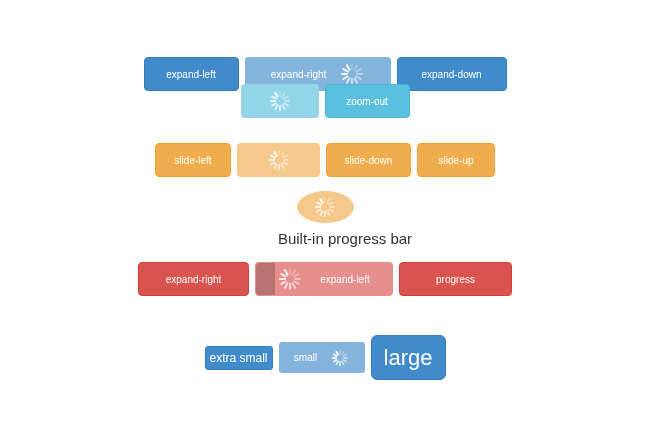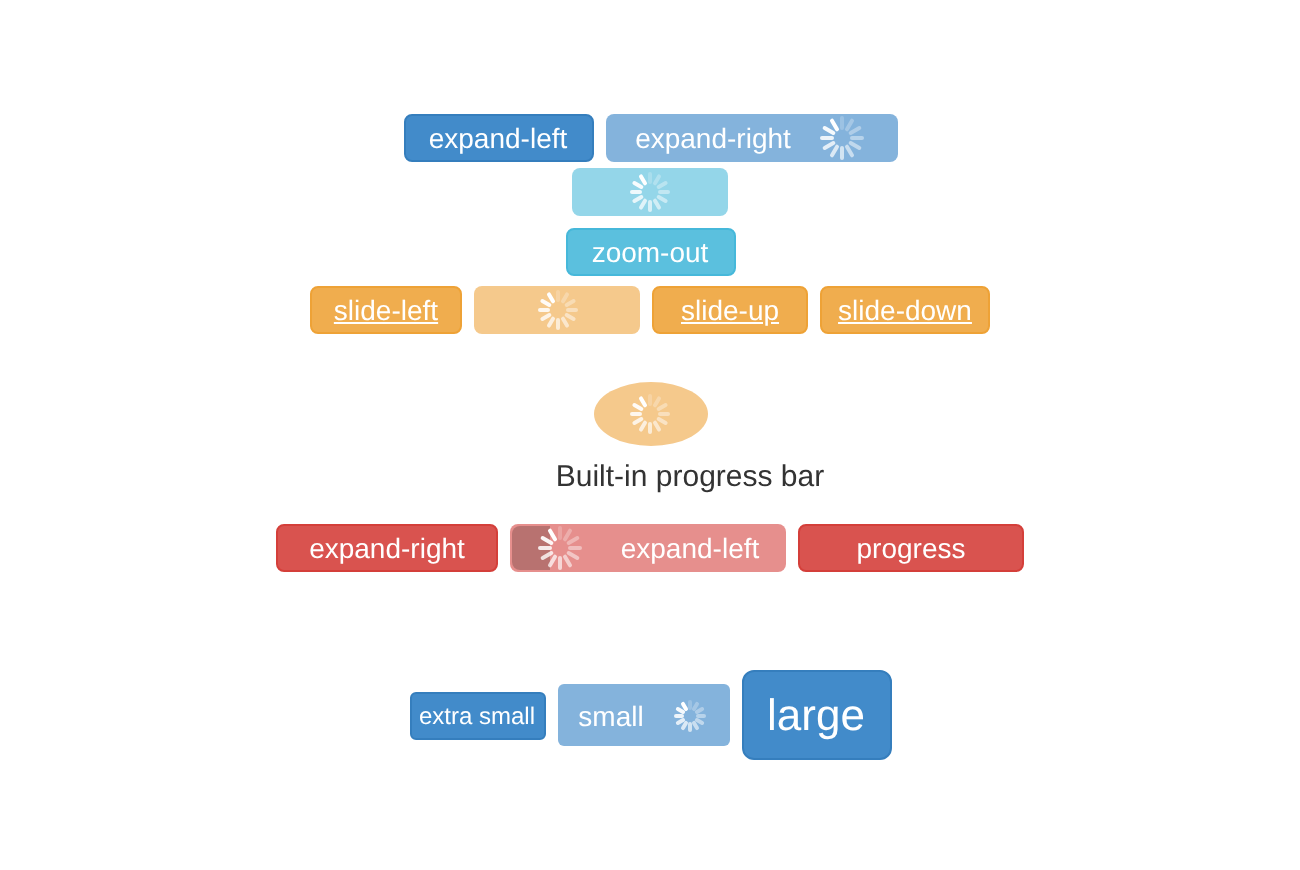--- a/index.html
+++ b/index.html
@@ -15,43 +15,43 @@
     overflow: hidden;
   }
   .row {
     position: absolute; left: 0; right: 0;
     display: flex; justify-content: center; align-items: center;
     gap: 6px;
   }
   .btn {
     display: flex; align-items: center; justify-content: center;
     box-sizing: border-box;
-    height: 24px;
+    height: 34px;
     border: 1px solid transparent;
     border-radius: 4px;
     color: var(--color-button-text, #fff);
     font-family: "Liberation Sans", sans-serif;
-    font-size: 14px;
+    font-size: 10px;
     padding: 0;
     cursor: pointer;
     position: relative;
     white-space: nowrap;
   }
   .btn .lbl { pointer-events: none; }
   .btn-primary { background: var(--color-primary); border-color: var(--color-primary-border); }
   .btn-primary.loading { background: var(--color-primary-loading); border-color: transparent; }
   .btn-info { background: var(--color-info); border-color: var(--color-info-border); }
   .btn-info.loading { background: var(--color-info-loading); border-color: transparent; }
-  .btn-warning { background: var(--color-warning); border-color: var(--color-warning-border); text-decoration: underline; }
+  .btn-warning { background: var(--color-warning); border-color: var(--color-warning-border); }
   .btn-warning.loading { background: var(--color-warning-loading); border-color: transparent; }
   .btn-danger { background: var(--color-danger); border-color: var(--color-danger-border); }
   .btn-danger.loading { background: var(--color-danger-loading); border-color: transparent; }
   .btn.loading { gap: 14px; }
   .btn-xs { height: 24px; font-size: 12px; border-radius: 3px; align-items: center; }
-  .btn-sm { height: 31px; font-size: 14px; border-radius: 3px; gap: 8px; }
+  .btn-sm { height: 31px; font-size: 10px; border-radius: 3px; gap: 8px; }
   .btn-lg { height: 45px; font-size: 22px; border-radius: 6px; }
   .ellipse-btn {
     width: 57px; height: 32px;
     border-radius: 50%;
     background: var(--color-warning-loading);
     border: none;
     display: flex; align-items: center; justify-content: center;
     cursor: pointer;
   }
   .progress-overlay {
@@ -68,21 +68,21 @@
     font-size: 15px;
     line-height: 18px;
     padding-left: 40px;
   }
   .spinner { display: inline-flex; align-items: center; justify-content: center; }
   .spinner svg { animation: spin 0.8s steps(12) infinite; }
   @keyframes spin { from { transform: rotate(0deg);} to { transform: rotate(360deg);} }
 
   
   #row-expand   { top: 57px; }
-  #row-zoom     { top: 84px; flex-direction: column; }
+  #row-zoom     { top: 84px; }
   #row-slide    { top: 143px; }
   #row-contract { top: 191px; }
   #heading-progress { top: 230px; }
   #row-progress { top: 262px; }
   #heading-sizes { top: 306px; }
   #row-sizes { top: 335px; height: 45px; }
 </style>
 </head>
 <body>
 
@@ -104,20 +104,23 @@
             <rect x="11" y="1" width="2" height="7" rx="1" fill="#ffffff" opacity="0.56" transform="rotate(150 12 12)"></rect>
             <rect x="11" y="1" width="2" height="7" rx="1" fill="#ffffff" opacity="0.64" transform="rotate(180 12 12)"></rect>
             <rect x="11" y="1" width="2" height="7" rx="1" fill="#ffffff" opacity="0.71" transform="rotate(210 12 12)"></rect>
             <rect x="11" y="1" width="2" height="7" rx="1" fill="#ffffff" opacity="0.78" transform="rotate(240 12 12)"></rect>
             <rect x="11" y="1" width="2" height="7" rx="1" fill="#ffffff" opacity="0.85" transform="rotate(270 12 12)"></rect>
             <rect x="11" y="1" width="2" height="7" rx="1" fill="#ffffff" opacity="0.93" transform="rotate(300 12 12)"></rect>
             <rect x="11" y="1" width="2" height="7" rx="1" fill="#ffffff" opacity="1.00" transform="rotate(330 12 12)"></rect>
           </svg>
         </span>
     </button>
+    <button class="btn btn-primary" style="width:110px">
+      <span class="lbl">expand-down</span>
+    </button>
   </div>
 
   <div class="row" id="row-zoom">
     <button class="btn btn-info loading" style="width:78px">
       <span class="spinner">
           <svg width="22" height="22" viewBox="0 0 22 22">
             <rect x="10" y="1" width="2" height="6" rx="1" fill="#ffffff" opacity="0.20" transform="rotate(0 11 11)"></rect>
             <rect x="10" y="1" width="2" height="6" rx="1" fill="#ffffff" opacity="0.27" transform="rotate(30 11 11)"></rect>
             <rect x="10" y="1" width="2" height="6" rx="1" fill="#ffffff" opacity="0.35" transform="rotate(60 11 11)"></rect>
             <rect x="10" y="1" width="2" height="6" rx="1" fill="#ffffff" opacity="0.42" transform="rotate(90 11 11)"></rect>
@@ -152,25 +155,25 @@
             <rect x="10" y="1" width="2" height="6" rx="1" fill="#ffffff" opacity="0.56" transform="rotate(150 11 11)"></rect>
             <rect x="10" y="1" width="2" height="6" rx="1" fill="#ffffff" opacity="0.64" transform="rotate(180 11 11)"></rect>
             <rect x="10" y="1" width="2" height="6" rx="1" fill="#ffffff" opacity="0.71" transform="rotate(210 11 11)"></rect>
             <rect x="10" y="1" width="2" height="6" rx="1" fill="#ffffff" opacity="0.78" transform="rotate(240 11 11)"></rect>
             <rect x="10" y="1" width="2" height="6" rx="1" fill="#ffffff" opacity="0.85" transform="rotate(270 11 11)"></rect>
             <rect x="10" y="1" width="2" height="6" rx="1" fill="#ffffff" opacity="0.93" transform="rotate(300 11 11)"></rect>
             <rect x="10" y="1" width="2" height="6" rx="1" fill="#ffffff" opacity="1.00" transform="rotate(330 11 11)"></rect>
           </svg>
         </span>
     </button>
+    <button class="btn btn-warning" style="width:85px">
+      <span class="lbl">slide-down</span>
+    </button>
     <button class="btn btn-warning" style="width:78px">
       <span class="lbl">slide-up</span>
-    </button>
-    <button class="btn btn-warning" style="width:85px">
-      <span class="lbl">slide-down</span>
     </button>
   </div>
 
   <div class="row" id="row-contract">
     <button class="ellipse-btn">
       <span class="spinner">
           <svg width="22" height="22" viewBox="0 0 22 22">
             <rect x="10" y="1" width="2" height="6" rx="1" fill="#ffffff" opacity="0.20" transform="rotate(0 11 11)"></rect>
             <rect x="10" y="1" width="2" height="6" rx="1" fill="#ffffff" opacity="0.27" transform="rotate(30 11 11)"></rect>
             <rect x="10" y="1" width="2" height="6" rx="1" fill="#ffffff" opacity="0.35" transform="rotate(60 11 11)"></rect>

